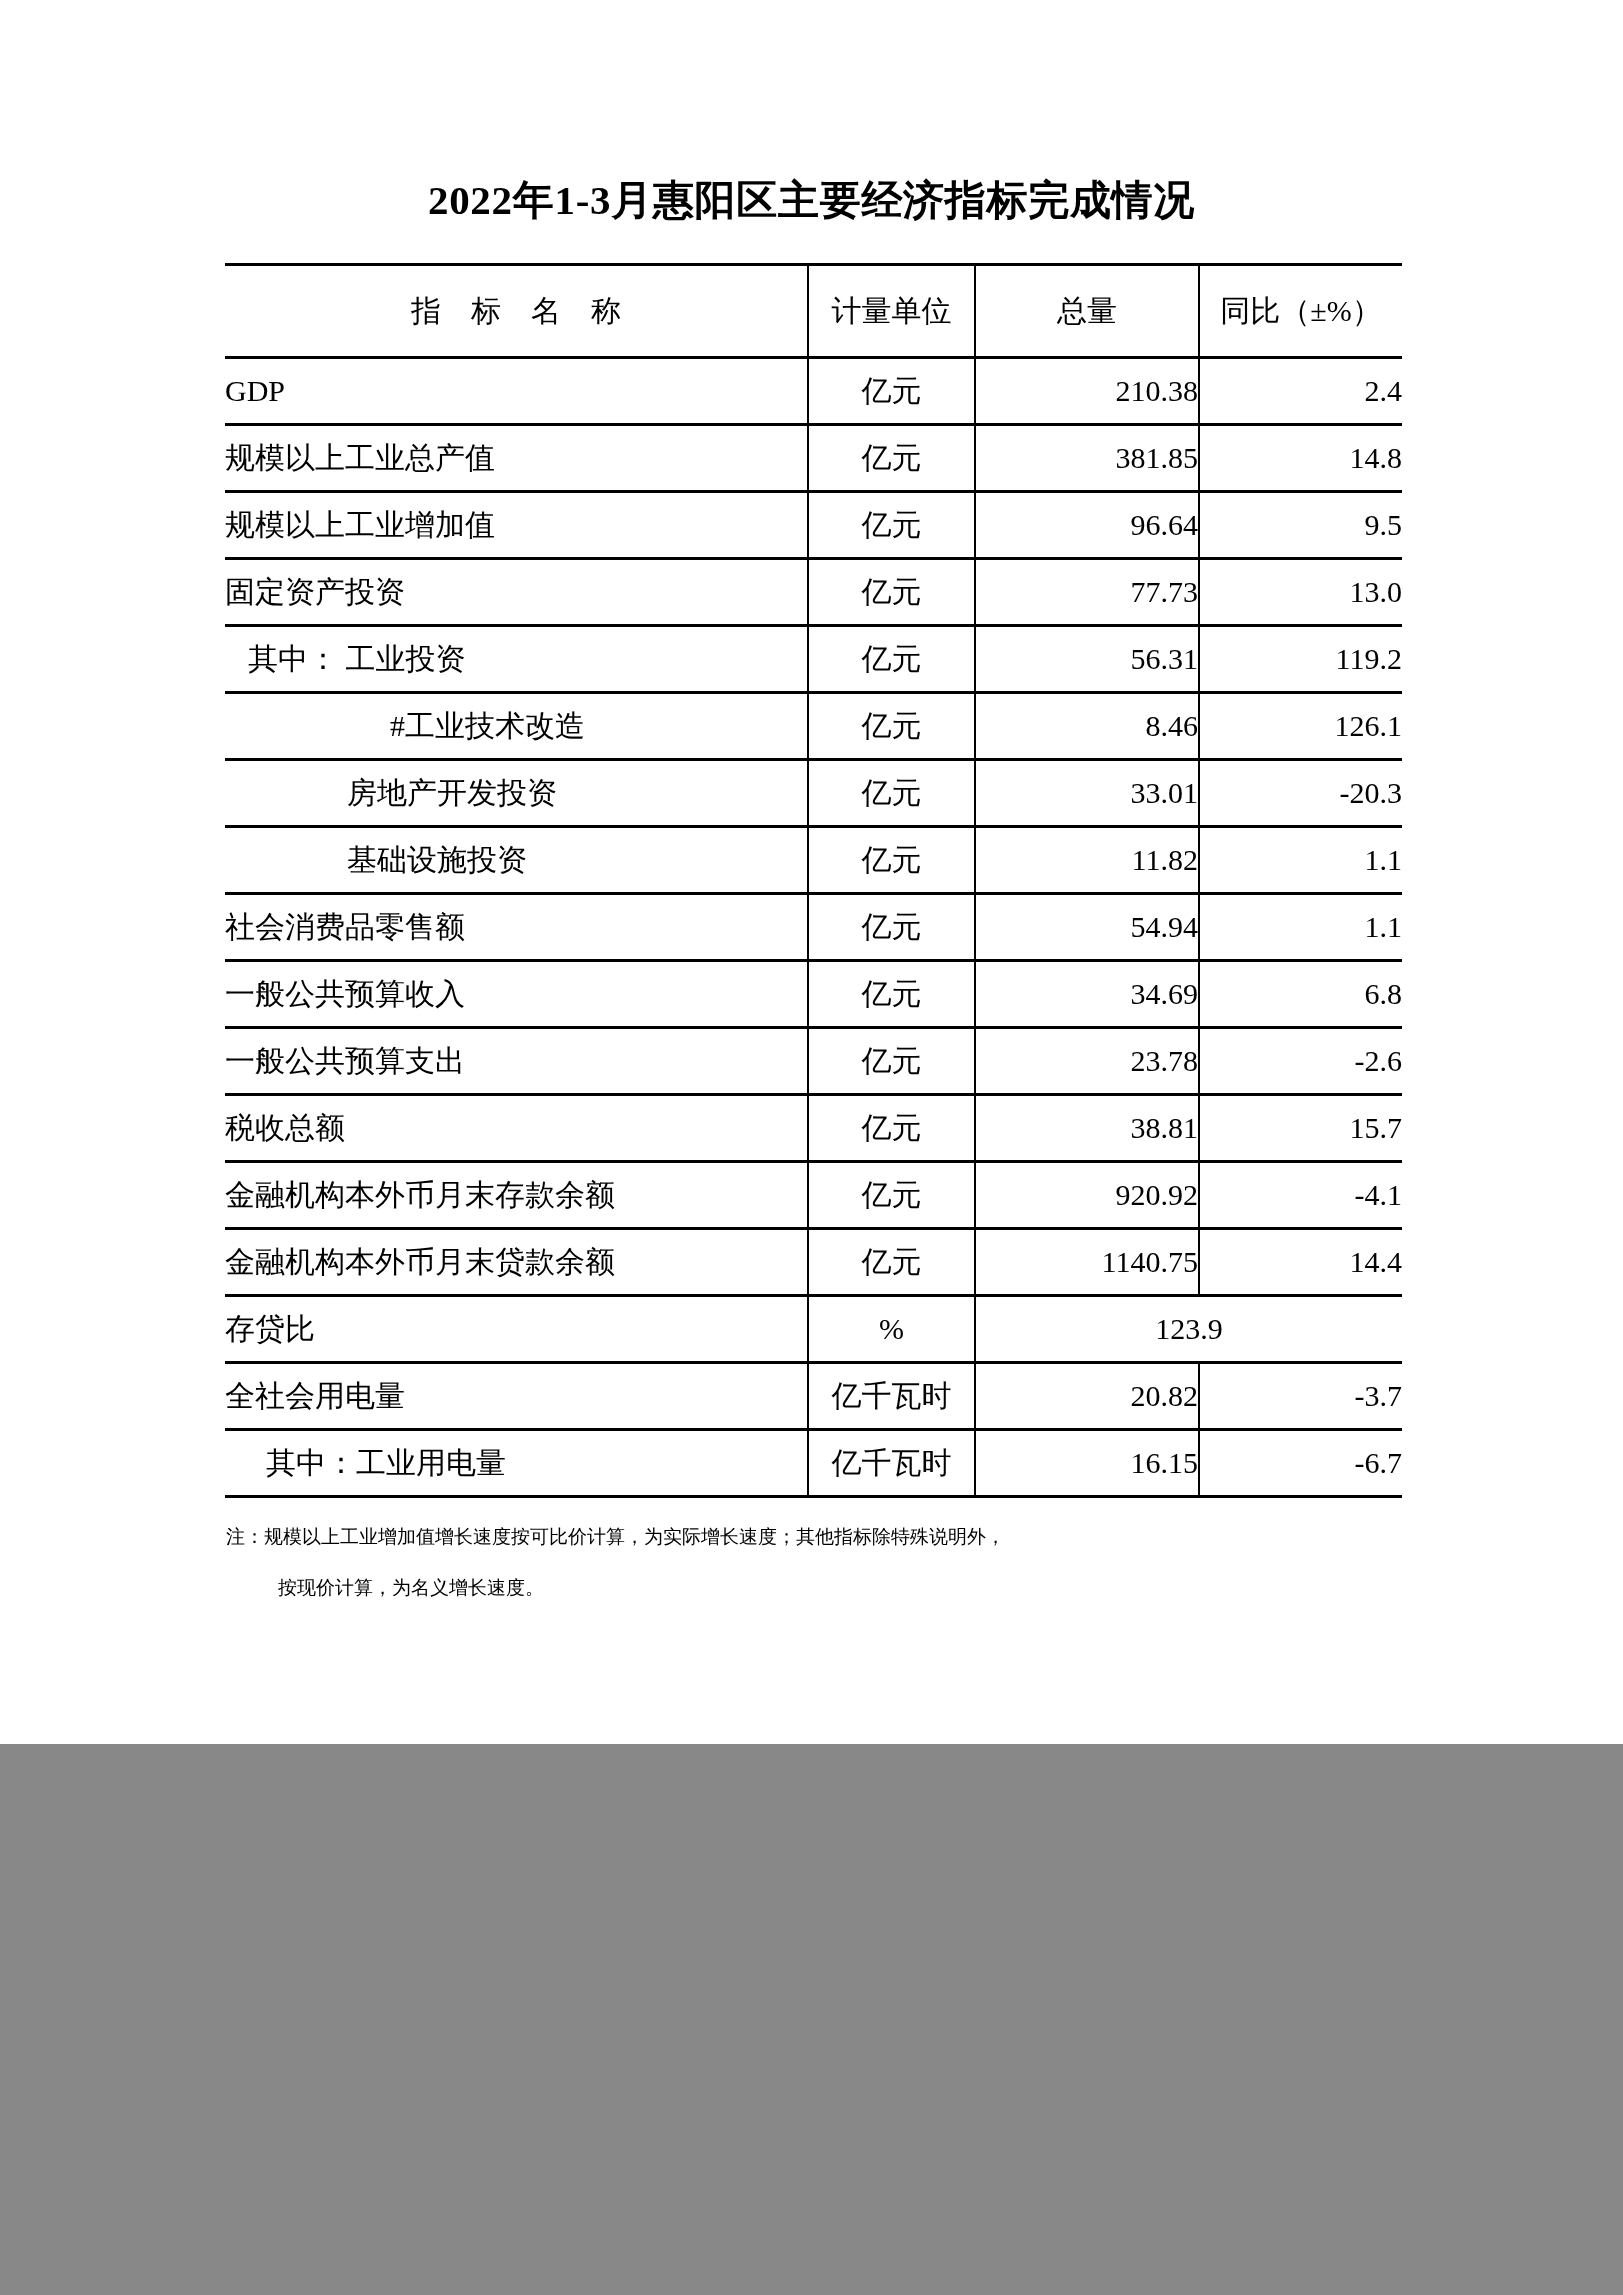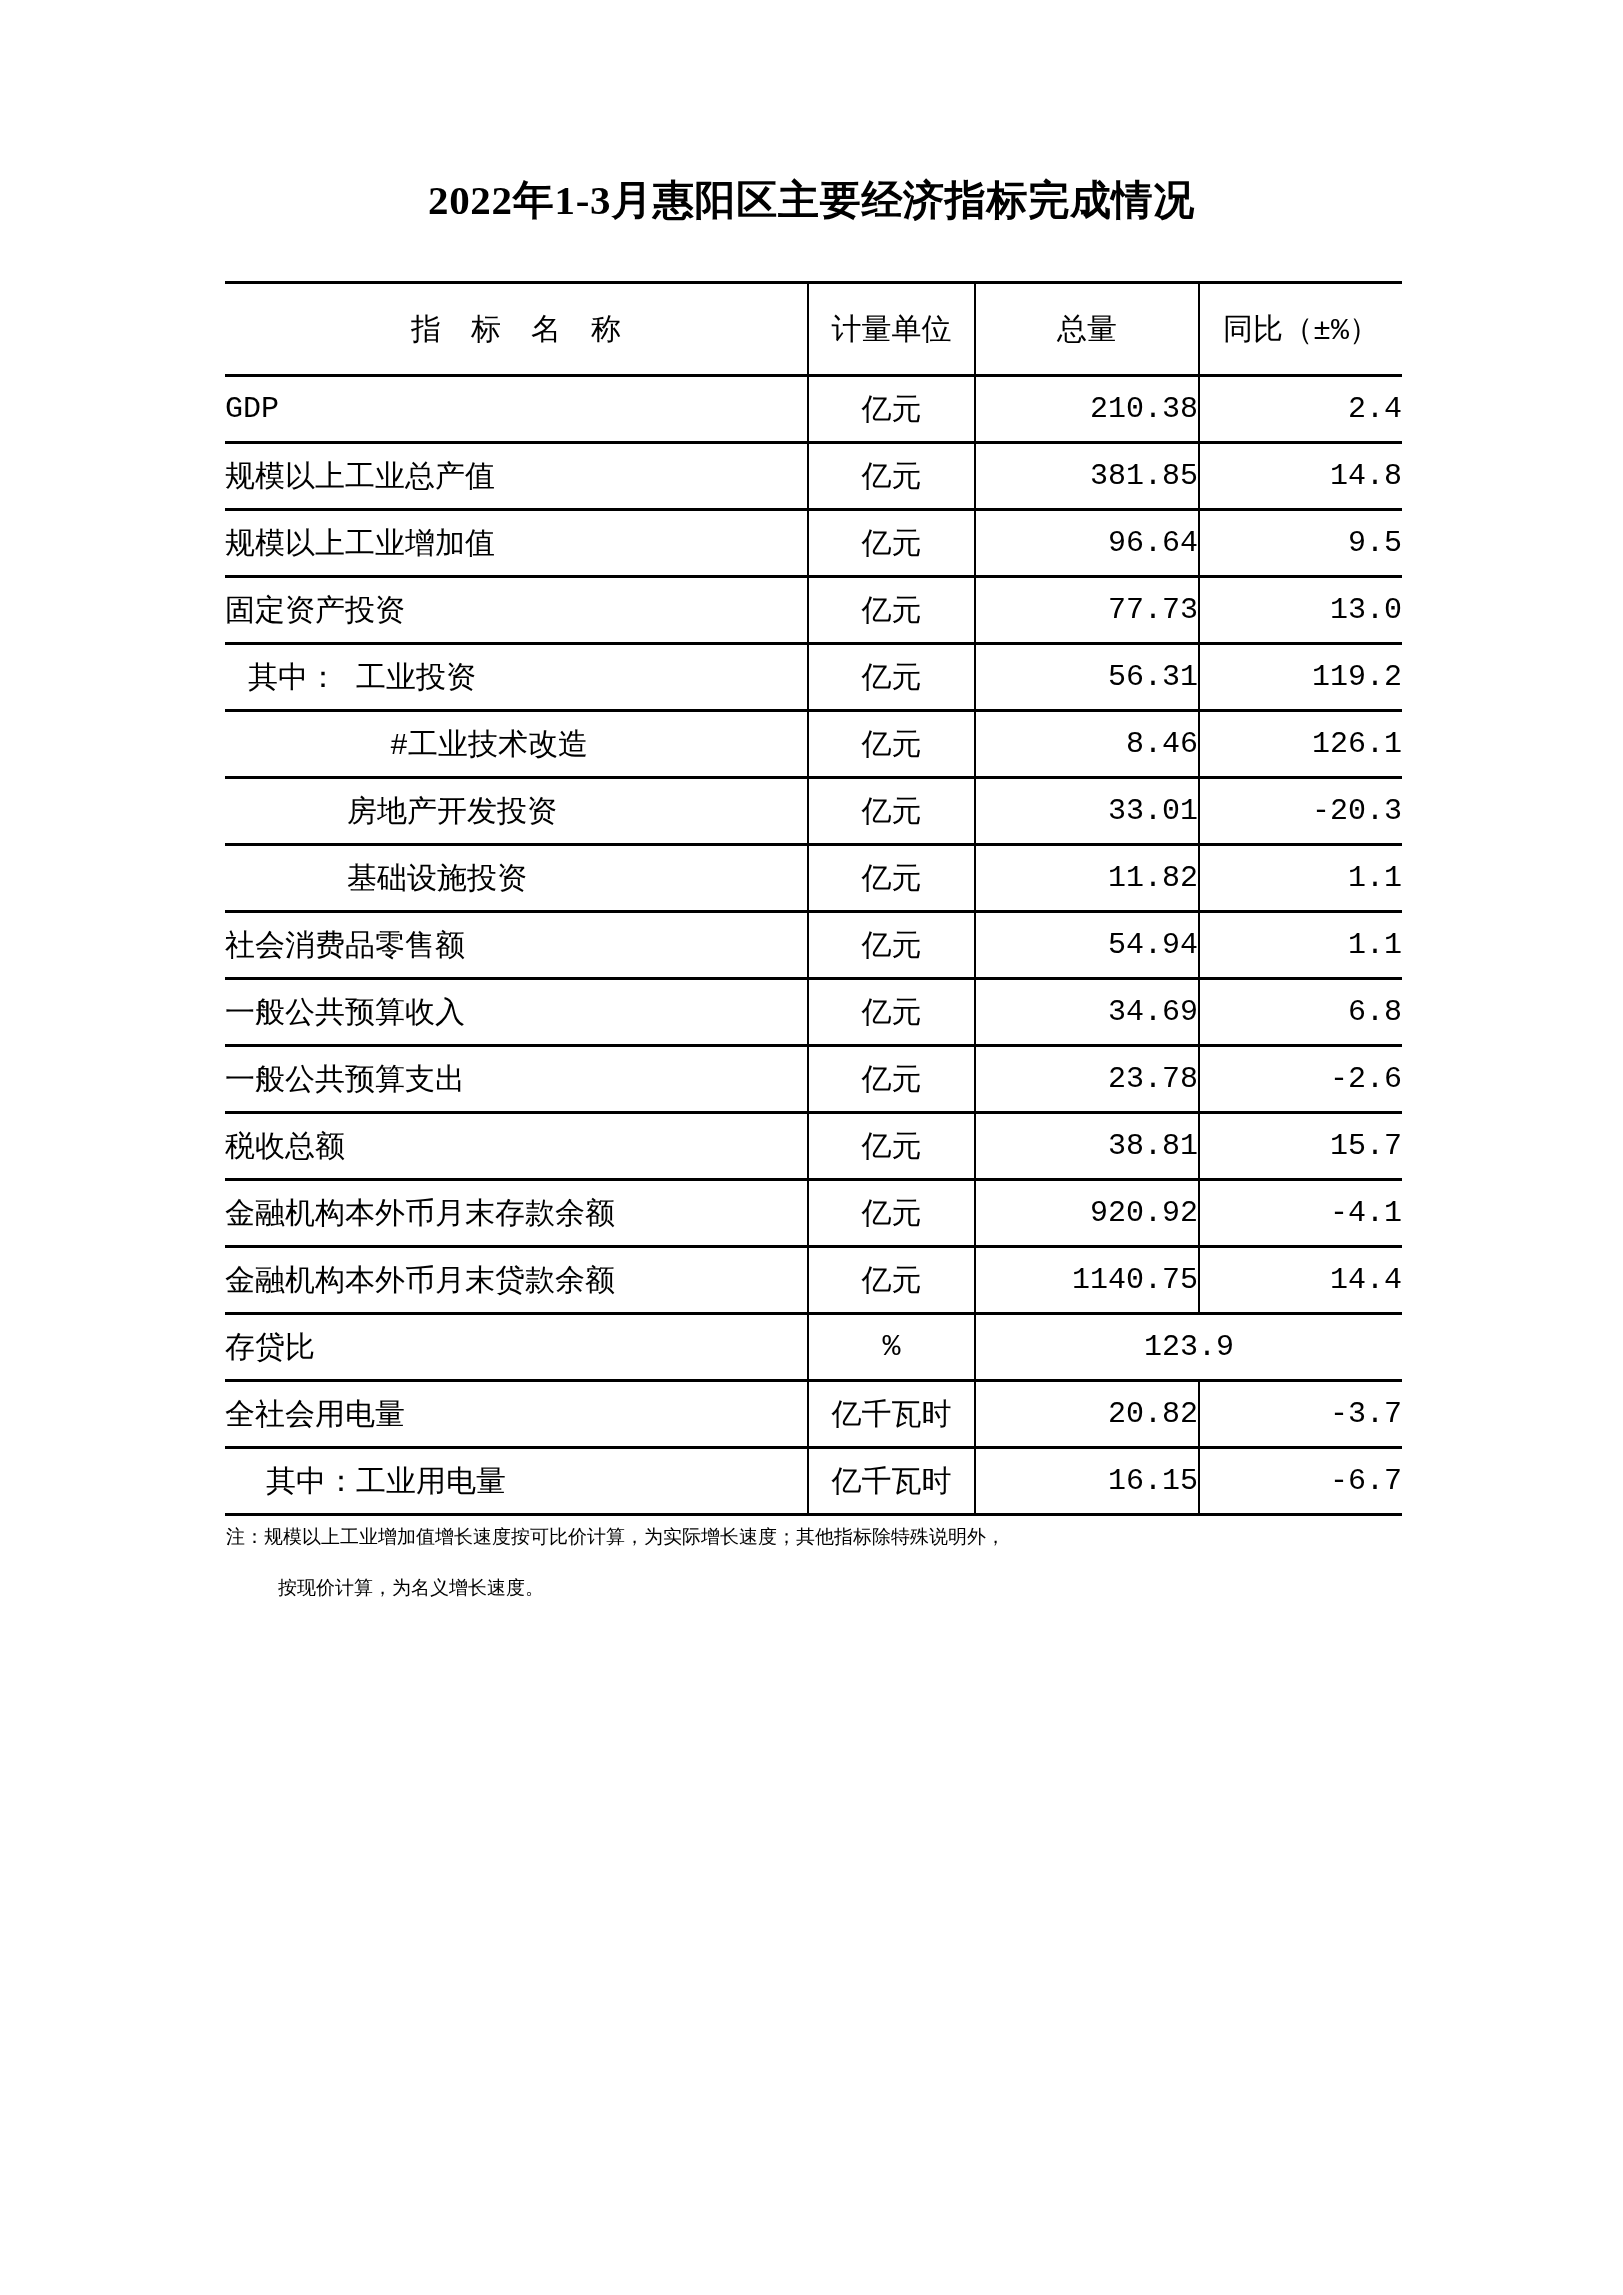--- a/index.html
+++ b/index.html
@@ -1,34 +1,34 @@
 <!DOCTYPE html>
 <html style="font-size:10.5px"><head>
 <meta charset="utf-8">
 <style>
   html,body { margin:0; padding:0; background:#888; }
   .page {
     position:relative;
-    width:1623px; height:2295px;
+    width:1623px; height:1744px;
     background:#ffffff;
     margin:0 auto;
     font-family:"Liberation Serif","DejaVu Serif",serif;
     color:#000;
     overflow:hidden;
   }
   .title {
     position:absolute;
     top:178px; left:0; right:0;
     text-align:center;
     font-size:41px;
     font-weight:bold;
     letter-spacing:0.7px;
     line-height:1.1;
   }
-  .table-wrap { position:absolute; left:225px; top:281px;font-family:Liberation Mono, monospace; }
+  .table-wrap { position:absolute; left:225px; top:263px; }
   table.indicators {
     border-collapse:collapse;
     table-layout:fixed;
     width:1176px;
     border-top:3.3px solid #000;
   }
   table.indicators tr { border-bottom:3.3px solid #000; }
   table.indicators th, table.indicators td {
     padding:0; margin:0;
     vertical-align:middle;

